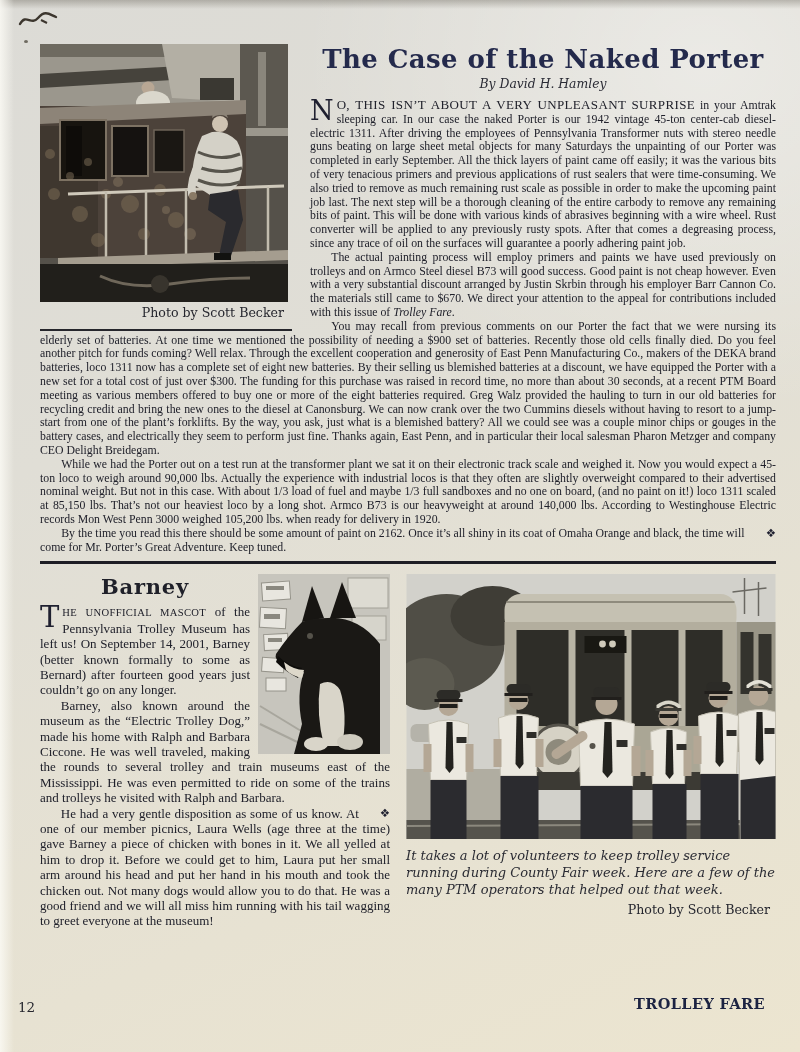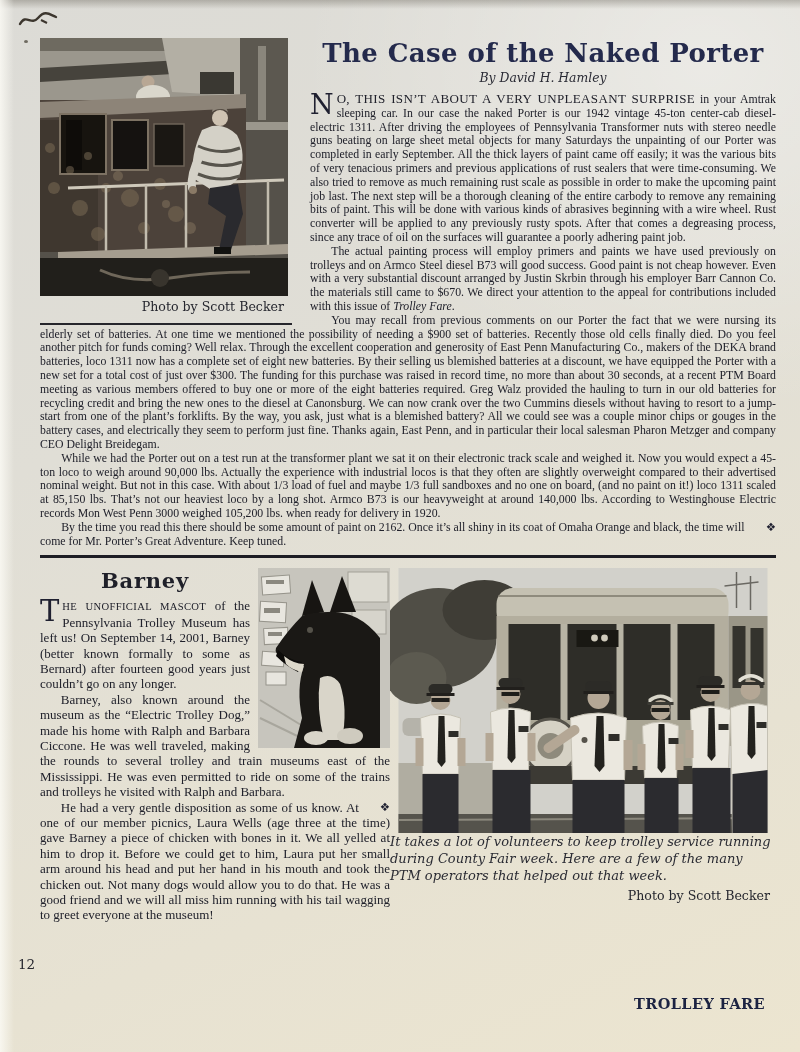--- a/index.html
+++ b/index.html
@@ -40,65 +40,65 @@
   }
   .fig1 .credit{
     margin-top:3px; padding-right:14px; text-align:right;
     font-family:"DejaVu Serif", serif; font-size:12.6px; color:#25262e;
   }
   .fig1 .colrule{ border:0; border-top:2px solid #26262c; margin-top:9px; width:252px; }
 
   h1{
     font-family:"DejaVu Serif", serif; font-weight:bold;
     font-size:26px; letter-spacing:.4px; text-align:center;
-    color:#242a4c; margin:0 0 2px;
+    color:#242a4c; margin:6px 0 2px;
   }
   .byline{
     text-align:center; font-family:"DejaVu Serif", serif; font-style:italic;
     font-size:12.4px; color:#2a2b35; margin-bottom:7px;
   }
   .art1 p{ font-size:11.8px; line-height:13.8px; text-align:justify; color:#20212b; }
   .art1 p.ind{ text-indent:1.8em; }
   .dropcap{
     float:left; font-family:"DejaVu Serif", serif;
     font-size:27px; line-height:23px; padding:1px 3px 0 0; color:#1f2030;
   }
   .opener{ font-size:13px; letter-spacing:.35px; }
   .ital{ font-style:italic; }
   .dingbat{ float:right; font-family:"DejaVu Sans", sans-serif; font-size:11.5px; color:#1f2030; }
 
   .divider{ clear:both; border:0; border-top:3px solid #1d1d24; margin:7px 0 10px; }
 
   
-  .barney{ display:flex; }
+  .barney{ display:flex; gap:16px; }
   .b-left{ width:350px; }
   .b-left h2{
     font-family:"DejaVu Serif", serif; font-weight:bold; font-size:21px;
     letter-spacing:.8px; text-align:center; color:#1f2029; margin-bottom:5px;
   }
   .figdog{ float:right; width:132px; margin:0 0 5px 8px; }
   .figdog svg{ display:block; width:132px; height:180px; }
   .b-left p{ font-size:13px; line-height:15.4px; text-align:justify; color:#20212b; }
   .b-left p.ind{ text-indent:1.6em; }
   .b-left .dropcap{ font-size:29px; line-height:25px; }
   .b-left .opener{ font-size:10.6px; }
 
   .b-right{ flex:1; }
   .b-right svg{ display:block; width:100%; height:265px; }
   .b-right .caption{
-    font-family:"DejaVu Serif", serif; font-style:italic;
+    margin-top:8px; font-family:"DejaVu Serif", serif; font-style:italic;
     font-size:13px; line-height:17px; color:#2a2b33;
   }
   .b-right .credit{
     margin-top:4px; text-align:right; padding-right:6px;
     font-family:"DejaVu Serif", serif; font-size:12.6px; color:#25262e;
   }
 
   
-  .pageno{ position:absolute; left:18px; top:956px;
+  .pageno{ position:absolute; left:18px; top:999px;
            font-family:"DejaVu Serif", serif; font-size:13.5px; color:#26272f; }
   .journal{ position:absolute; right:35px; top:995px;
             font-family:"DejaVu Serif", serif; font-weight:bold;
             font-size:14.5px; letter-spacing:.4px; color:#1c2342; }
 </style>
 </head>
 <body>
 
 <div class="page">
 

